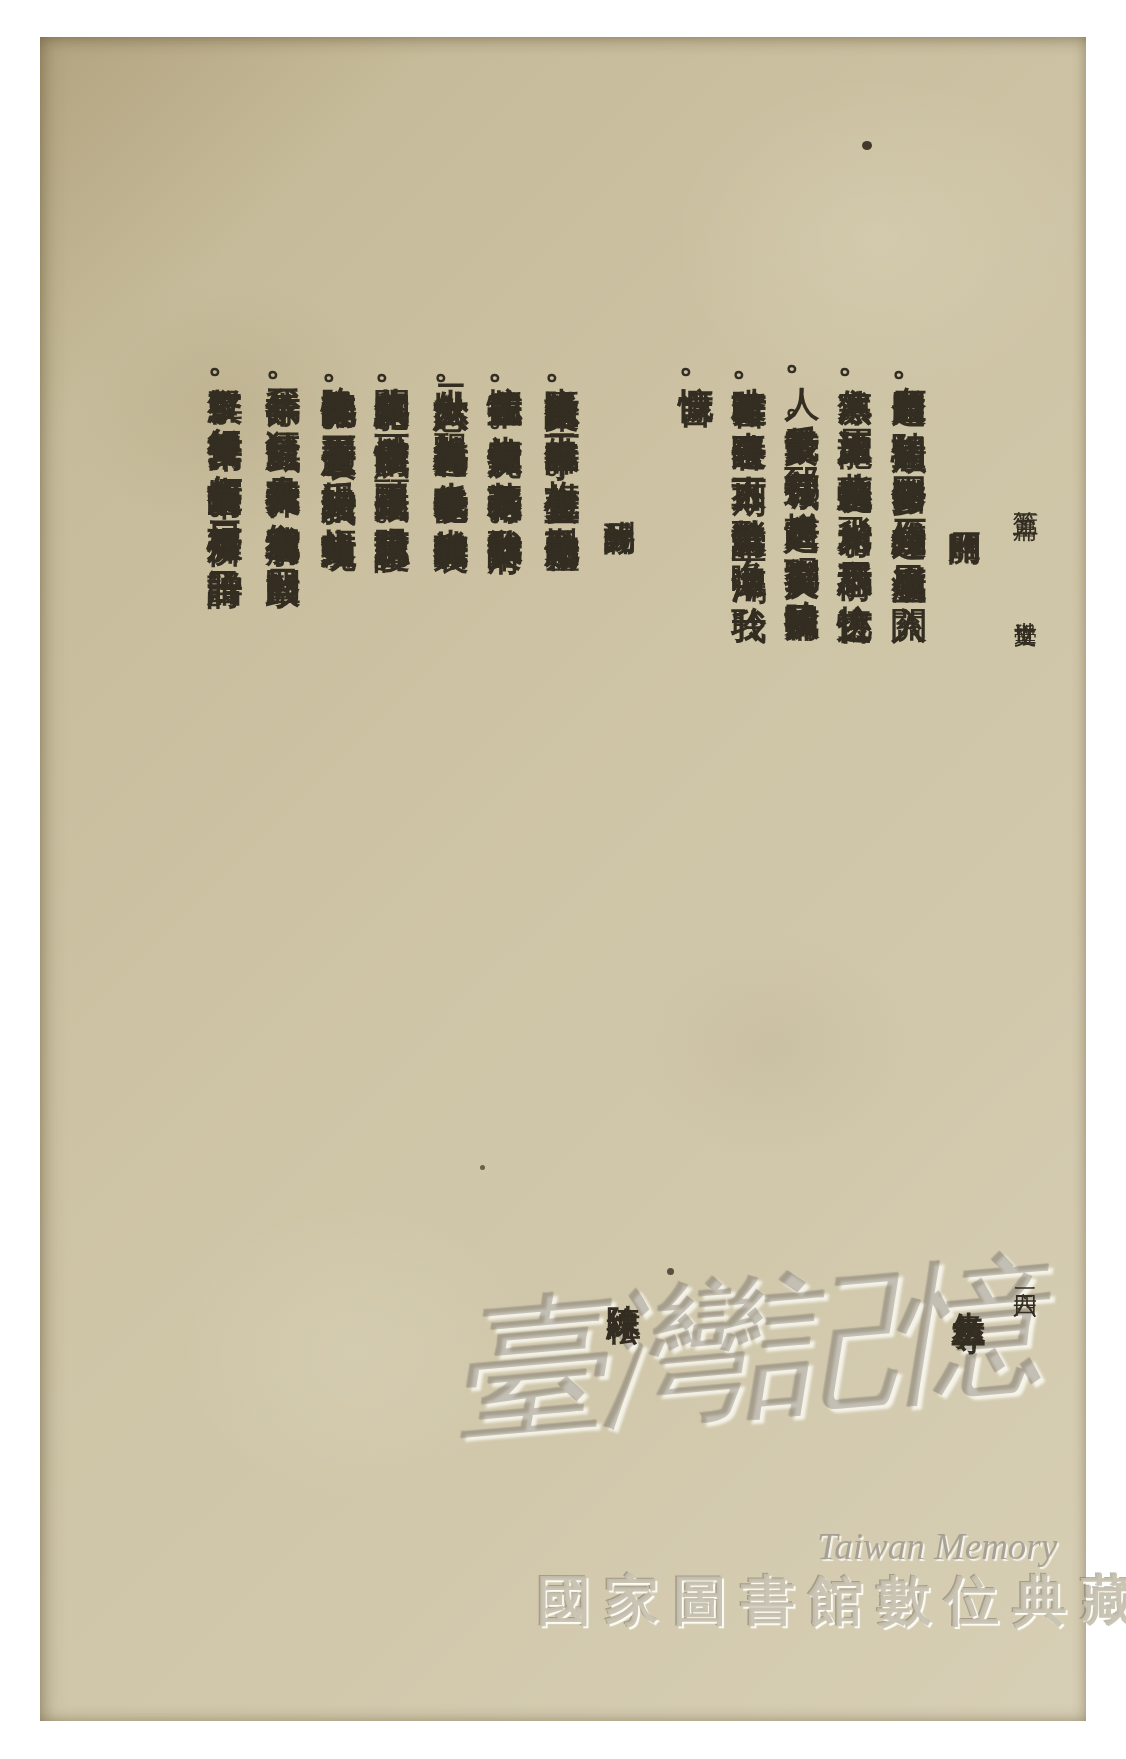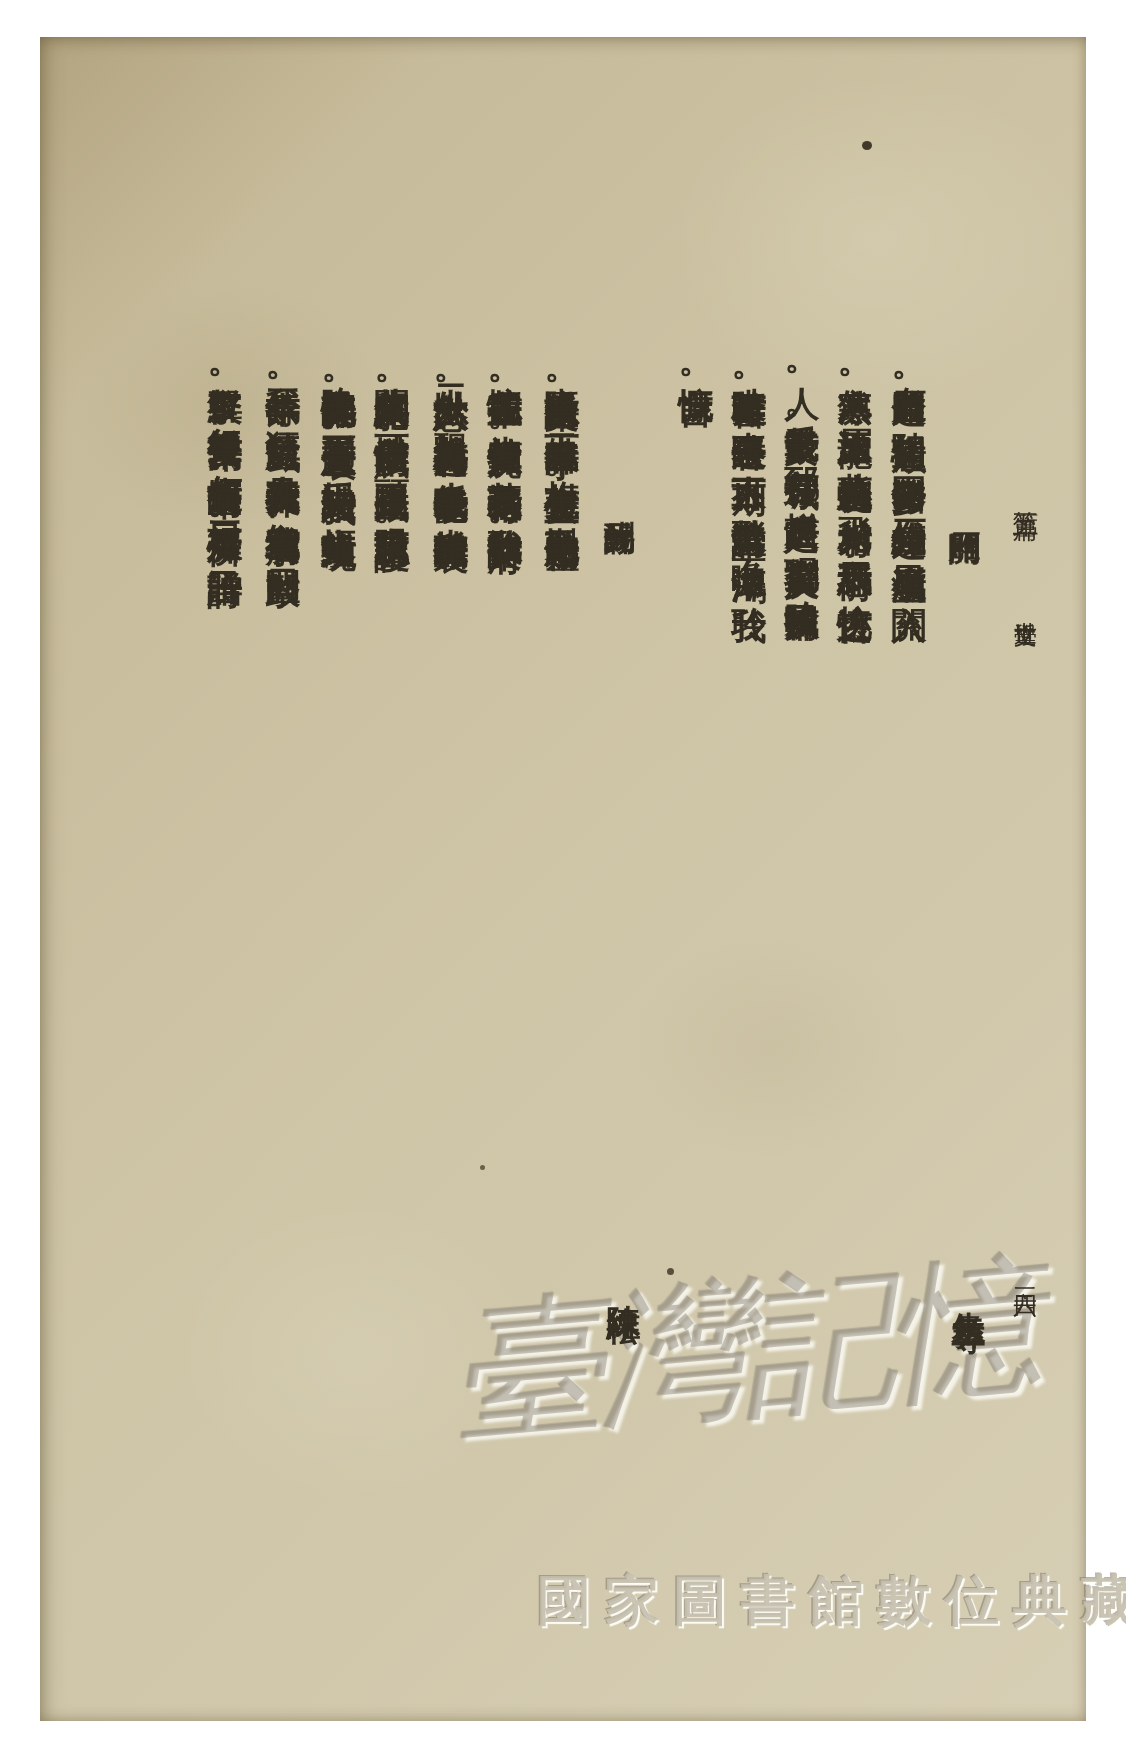--- a/index.html
+++ b/index.html
@@ -93,16 +93,17 @@
     <div class="vtext body-col" style="left:225px;">我年三十餘。清狂愛兒戲。旁人見我笑不休。安知我有塡膺事。日間擊鼓</div>
     <div class="vtext body-col" style="left:167px;">夜擊鮮。行樂安得千萬年。何肯齷齪學章句。三日新婦殊可憐。許子贈詩</div>
 
     <div class="vtext" style="left:973px;top:1232px;font-size:24px;letter-spacing:4px;">三六四</div>
 
     <div class="speck" style="left:822px;top:104px;width:10px;height:9px;background:#42392a;"></div>
     <div class="speck" style="left:627px;top:1231px;width:7px;height:7px;background:#5a4f3c;"></div>
     <div class="speck" style="left:440px;top:1128px;width:5px;height:5px;background:#6a5f48;"></div>
 
     <div class="wm wm-callig">臺灣記憶</div>
+    <div class="wm wm-latin">Taiwan Memory</div>
     <div class="wm wm-inst">國家圖書館數位典藏</div>
 
   </div>
 </div>
 
 </body></html>

